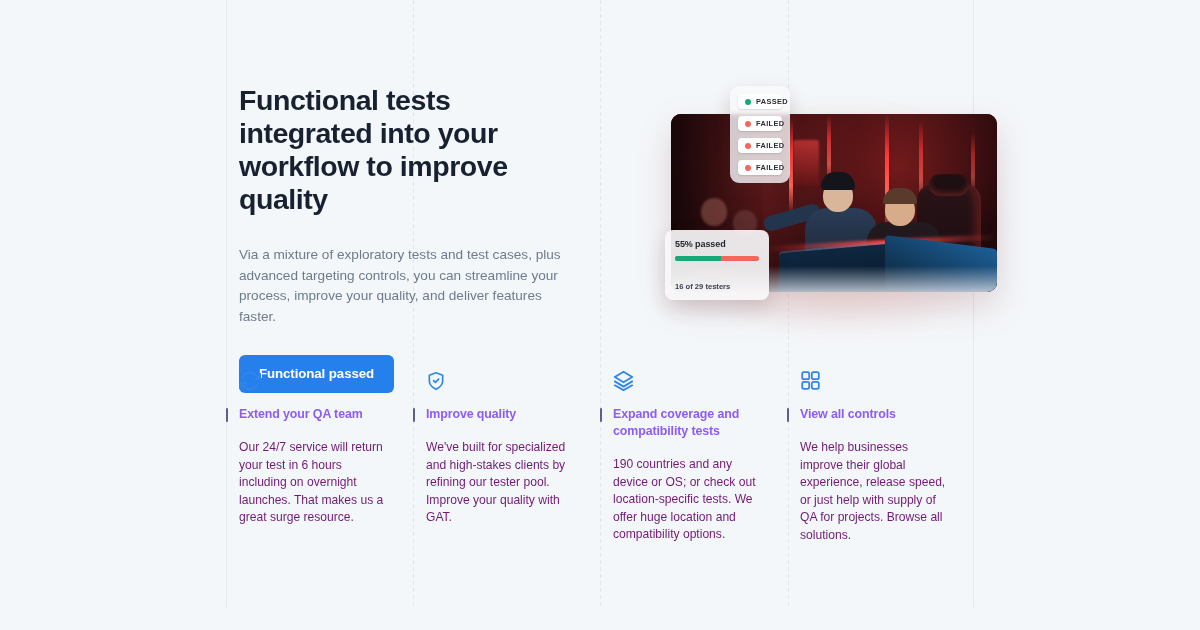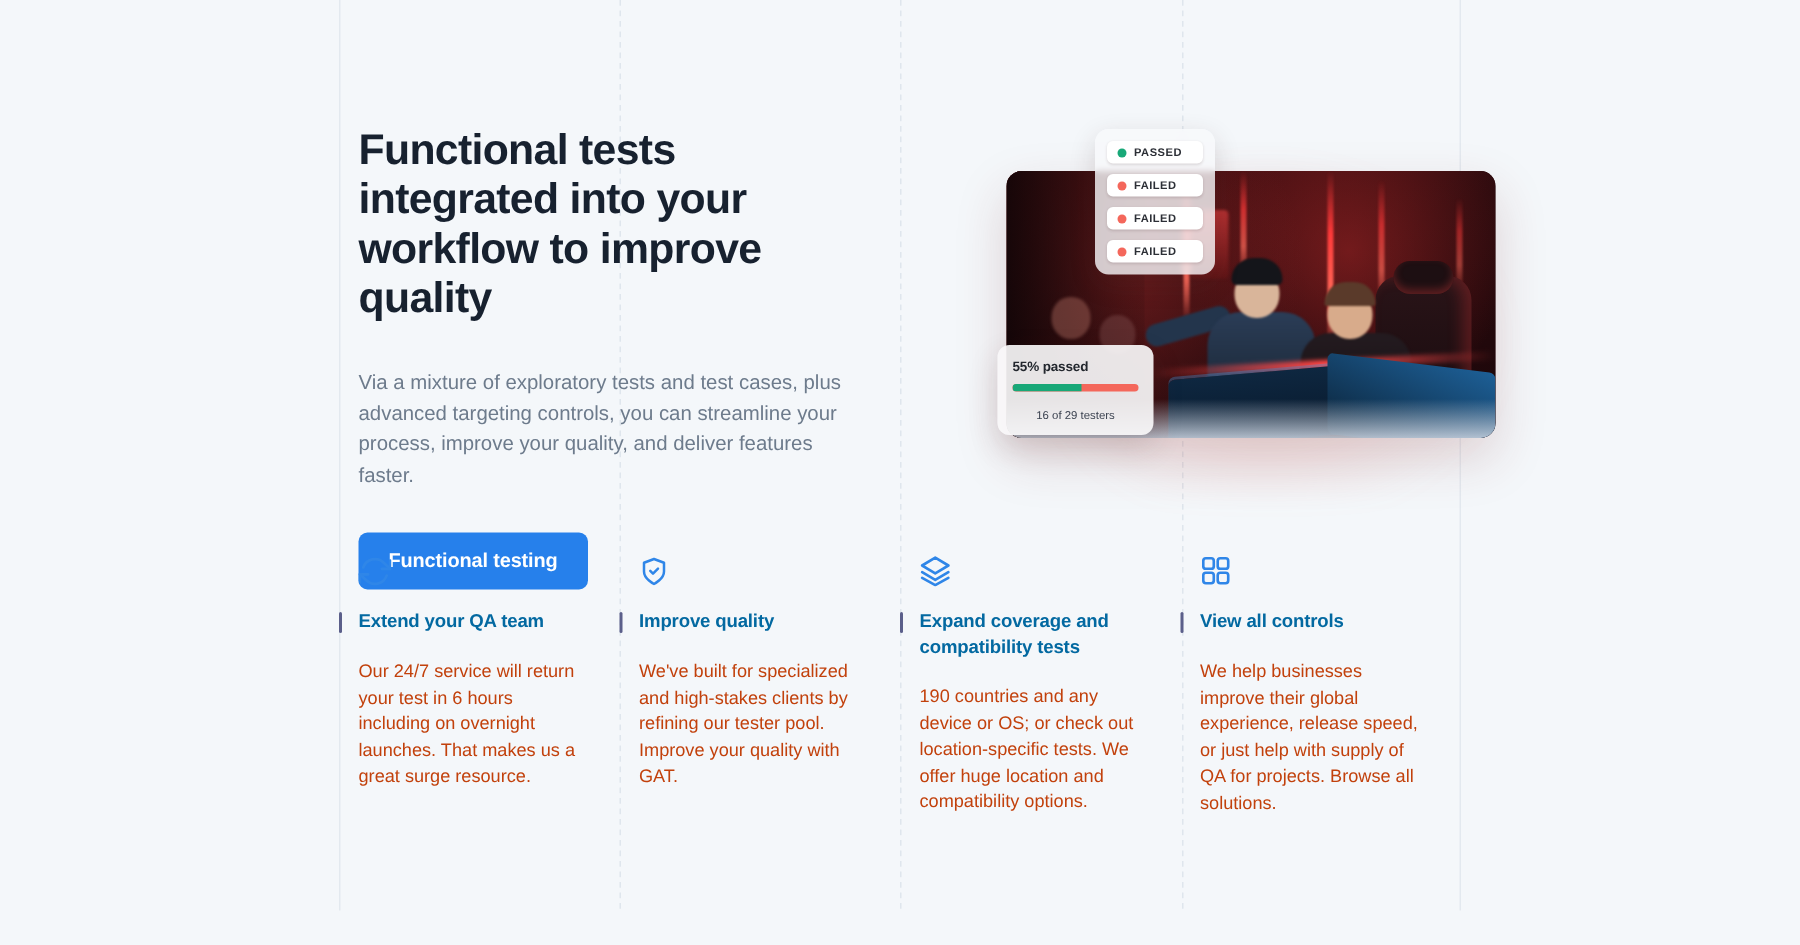--- a/index.html
+++ b/index.html
@@ -215,21 +215,21 @@
   .bottom-sheen {
     position:absolute; left: 0; bottom: 0; width: 100%; height: 26px;
     background: linear-gradient(180deg, rgba(180,190,205,0), rgba(205,215,228,.85));
   }
 
   
   .status-stack {
     position: absolute;
     left: 75px;
     top: 16px;
-    width: 80px;
+    width: 60px;
     padding: 8px 8px;
     border-radius: 9px;
     background: rgba(248,249,251,0.80);
     backdrop-filter: blur(2px);
     box-shadow: 0 6px 18px rgba(60,30,30,0.16);
   }
   .status-pill {
     display: flex;
     align-items: center;
     gap: 5px;
@@ -303,25 +303,24 @@
   .progress-track {
     margin-top: 7px;
     height: 5px;
     border-radius: 3px;
     overflow: hidden;
     display: flex;
     background: #f4675b;
   }
   .progress-fill { height: 100%; background: #18a878; }
   .progress-meta {
-    margin-top: 11px;
+    margin-top: 21px;
     font-size: 7.6px;
     color: #3b4250;
-    font-weight: 400;
-    text-align: center;
+    font-weight: 700;
   }
 
   
   .features {
     position: absolute;
     left: 226px;
     top: 370px;
     width: 748px;
     display: flex;
   }
@@ -342,48 +341,48 @@
     left: -13px;
     top: 2px;
     width: 2px;
     height: 14px;
     background: #5b5f8a;
     border-radius: 1px;
   }
   .feature-title {
     font-size: 12.4px;
     font-weight: 700;
-    color: #0369a1;
+    color: #8b5cf6;
     line-height: 17px;
     letter-spacing: -0.1px;
   }
   .feature-body {
     margin-top: 16px;
     font-size: 12.1px;
     line-height: 17.6px;
-    color: #c2410c;
+    color: #701a75;
   }
 </style>
 </head>
 <body>
 
 <div class="page">
 
   <div class="guides">
     <div class="guide-solid left"></div>
     <div class="guide-dashed d1"></div>
     <div class="guide-dashed d2"></div>
     <div class="guide-dashed d3"></div>
     <div class="guide-solid right"></div>
   </div>
 
   <div class="hero-left">
     <h1 class="hero-title">Functional tests integrated into your workflow to improve quality</h1>
     <p class="hero-sub">Via a mixture of exploratory tests and test cases, plus advanced targeting controls, you can streamline your process, improve your quality, and deliver features faster.</p>
-    <button class="cta-button">Functional testing</button>
+    <button class="cta-button">Functional passed</button>
   </div>
 
   <div class="hero-media">
     <div class="media-glow"></div>
 
     <div class="photo-card">
       <div class="photo-bg"></div>
       <div class="left-dark"></div>
       <div class="photo-streak ps1"></div>
       <div class="photo-streak ps2"></div>

